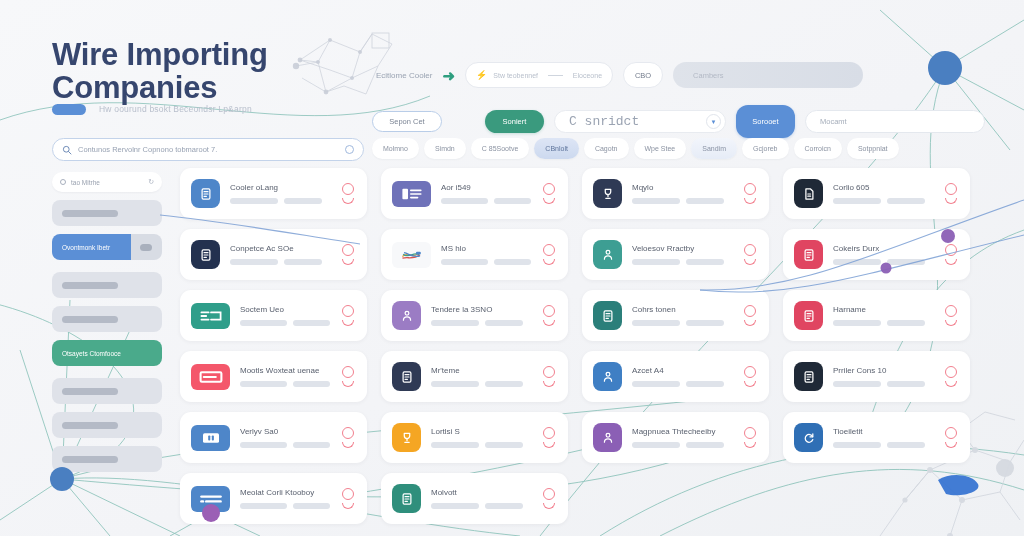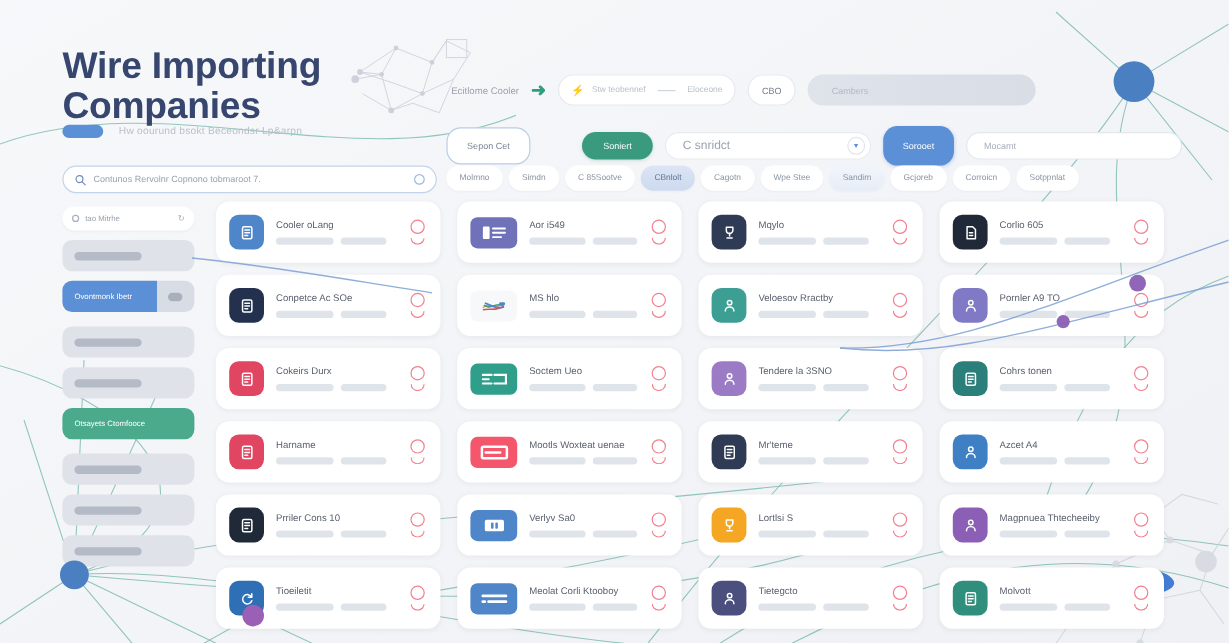--- a/index.html
+++ b/index.html
@@ -78,36 +78,36 @@
     background: linear-gradient(90deg,#dfe3ea,#d8dde6);
     display: flex; align-items: center; padding: 0 20px;
   }
   .pill-grey span { font-size: 7.5px; color: #b3b9c5; filter: blur(.5px); }
 
   .toolbar-b {
     position: absolute; left: 372px; top: 105px;
     display: flex; align-items: center; gap: 10px; z-index: 4;
   }
   .btn-outline {
-    height: 31px; width: 70px; border: 1px solid #b9cde8; border-radius: 12px;
+    height: 21px; width: 70px; border: 1px solid #b9cde8; border-radius: 12px;
     background: #fff; display: flex; align-items: center; justify-content: center;
     font-size: 7.5px; color: #7b8494; filter: blur(.35px);
   }
   .btn-green {
     height: 23px; width: 59px; border-radius: 12px; background: #3a9a7e;
     display: flex; align-items: center; justify-content: center;
     font-size: 7.5px; color: #fff; filter: blur(.3px);
     box-shadow: 0 1px 3px rgba(58,154,126,.25);
     margin-left: 33px;
   }
   .select-box {
     height: 23px; width: 172px; background: #fff; border: 1px solid #e8ebf0;
     border-radius: 12px; display: flex; align-items: center; padding: 0 4px 0 14px;
   }
-  .select-box .val { flex: 1; font-size: 10px; color: #9aa3b2; filter: blur(.4px); }
+  .select-box .val { flex: 1; font-size: 13px; color: #9aa3b2; filter: blur(.4px); font-family: Liberation Mono, monospace; }
   .caret {
     width: 15px; height: 15px; border-radius: 50%; background: #fff;
     border: 1px solid #e1e5ec; display: flex; align-items: center; justify-content: center;
     font-size: 6px; color: #5b8fd6;
   }
   .btn-blue {
     height: 33px; width: 59px; border-radius: 12px; background: #5b8fd6;
     display: flex; align-items: center; justify-content: center;
     font-size: 7.5px; color: #fff; filter: blur(.3px);
     box-shadow: 0 1px 3px rgba(91,143,214,.3);
@@ -495,39 +495,20 @@
             <div class="bar a"></div>
             <div class="bar b"></div>
           </div>
         </div>
         <div class="status">
           <div class="ring"></div>
           <div class="arc"></div>
         </div>
       </div>
       <div class="card">
-        <div class="tile" style="background: rgb(128, 121, 198);">
-          <svg width="14" height="14" viewBox="0 0 18 18">
-            <circle cx="9" cy="5.6" r="2.4" stroke="#ffffff" fill="none" stroke-width="1.6" stroke-linecap="round" stroke-linejoin="round"></circle>
-            <path d="M4.4 14.4c0-2.6 2.1-4.3 4.6-4.3s4.6 1.7 4.6 4.3" stroke="#ffffff" fill="none" stroke-width="1.6" stroke-linecap="round" stroke-linejoin="round"></path>
-          </svg>
-        </div>
-        <div class="card-body">
-          <div class="card-title">Pornler A9 TO</div>
-          <div class="bars">
-            <div class="bar a"></div>
-            <div class="bar b"></div>
-          </div>
-        </div>
-        <div class="status">
-          <div class="ring"></div>
-          <div class="arc"></div>
-        </div>
-      </div>
-      <div class="card">
         <div class="tile" style="background: rgb(224, 69, 97);">
           <svg width="14" height="14" viewBox="0 0 18 18">
             <rect x="4" y="2.5" width="10" height="13" rx="1.6" stroke="#ffffff" fill="none" stroke-width="1.6" stroke-linecap="round" stroke-linejoin="round"></rect>
             <line x1="6.5" y1="6" x2="11.5" y2="6" stroke="#ffffff" fill="none" stroke-width="1.6" stroke-linecap="round" stroke-linejoin="round"></line>
             <line x1="6.5" y1="9" x2="11.5" y2="9" stroke="#ffffff" fill="none" stroke-width="1.6" stroke-linecap="round" stroke-linejoin="round"></line>
             <line x1="6.5" y1="12" x2="9.5" y2="12" stroke="#ffffff" fill="none" stroke-width="1.6" stroke-linecap="round" stroke-linejoin="round"></line>
           </svg>
         </div>
         <div class="card-body">
           <div class="card-title">Cokeirs Durx</div>
@@ -784,39 +765,20 @@
       <div class="card">
         <div class="tile wide" style="background: rgb(78, 134, 201);">
           <svg width="26" height="16" viewBox="0 0 32 20">
             <line x1="4" y1="7" x2="28" y2="7" stroke="#fff" stroke-width="3" stroke-linecap="round"></line>
             <line x1="10" y1="13" x2="28" y2="13" stroke="#fff" stroke-width="3" stroke-linecap="round"></line>
             <line x1="4" y1="13" x2="6" y2="13" stroke="#fff" stroke-width="3" stroke-linecap="round"></line>
           </svg>
         </div>
         <div class="card-body">
           <div class="card-title">Meolat Corli Ktooboy</div>
-          <div class="bars">
-            <div class="bar a"></div>
-            <div class="bar b"></div>
-          </div>
-        </div>
-        <div class="status">
-          <div class="ring"></div>
-          <div class="arc"></div>
-        </div>
-      </div>
-      <div class="card">
-        <div class="tile" style="background: rgb(74, 79, 125);">
-          <svg width="14" height="14" viewBox="0 0 18 18">
-            <circle cx="9" cy="5.6" r="2.4" stroke="#ffffff" fill="none" stroke-width="1.6" stroke-linecap="round" stroke-linejoin="round"></circle>
-            <path d="M4.4 14.4c0-2.6 2.1-4.3 4.6-4.3s4.6 1.7 4.6 4.3" stroke="#ffffff" fill="none" stroke-width="1.6" stroke-linecap="round" stroke-linejoin="round"></path>
-          </svg>
-        </div>
-        <div class="card-body">
-          <div class="card-title">Tietegcto</div>
           <div class="bars">
             <div class="bar a"></div>
             <div class="bar b"></div>
           </div>
         </div>
         <div class="status">
           <div class="ring"></div>
           <div class="arc"></div>
         </div>
       </div>

